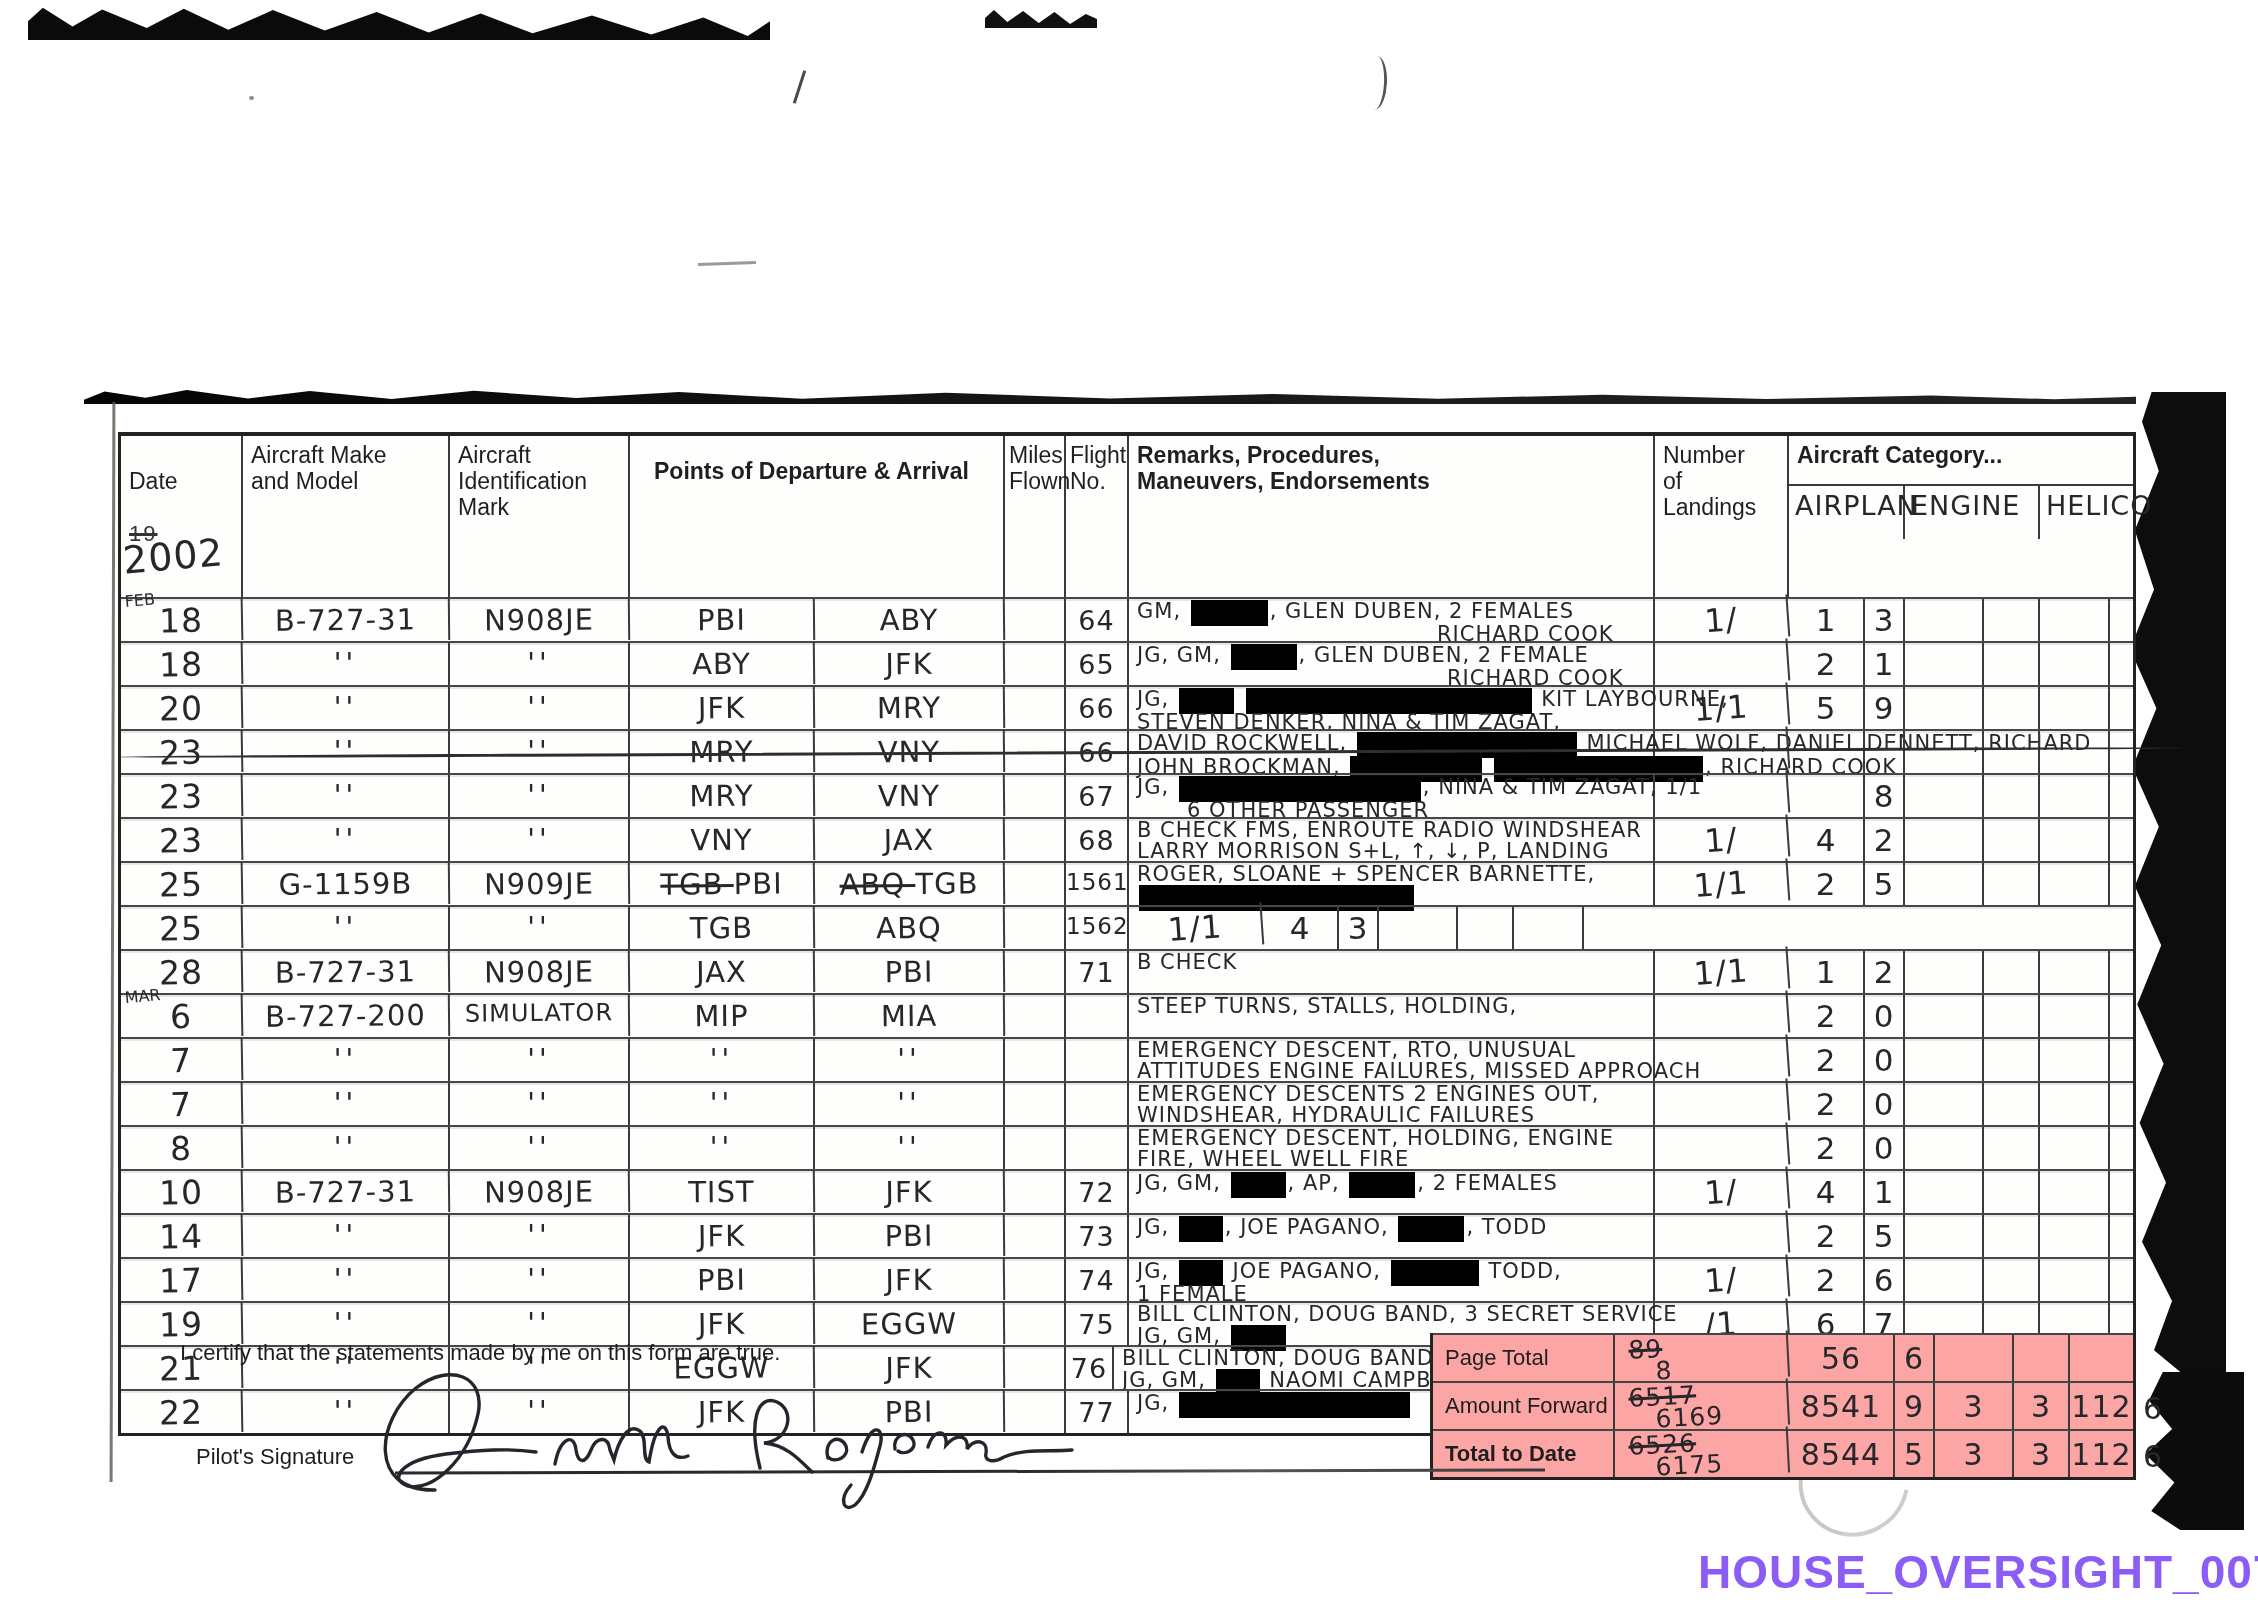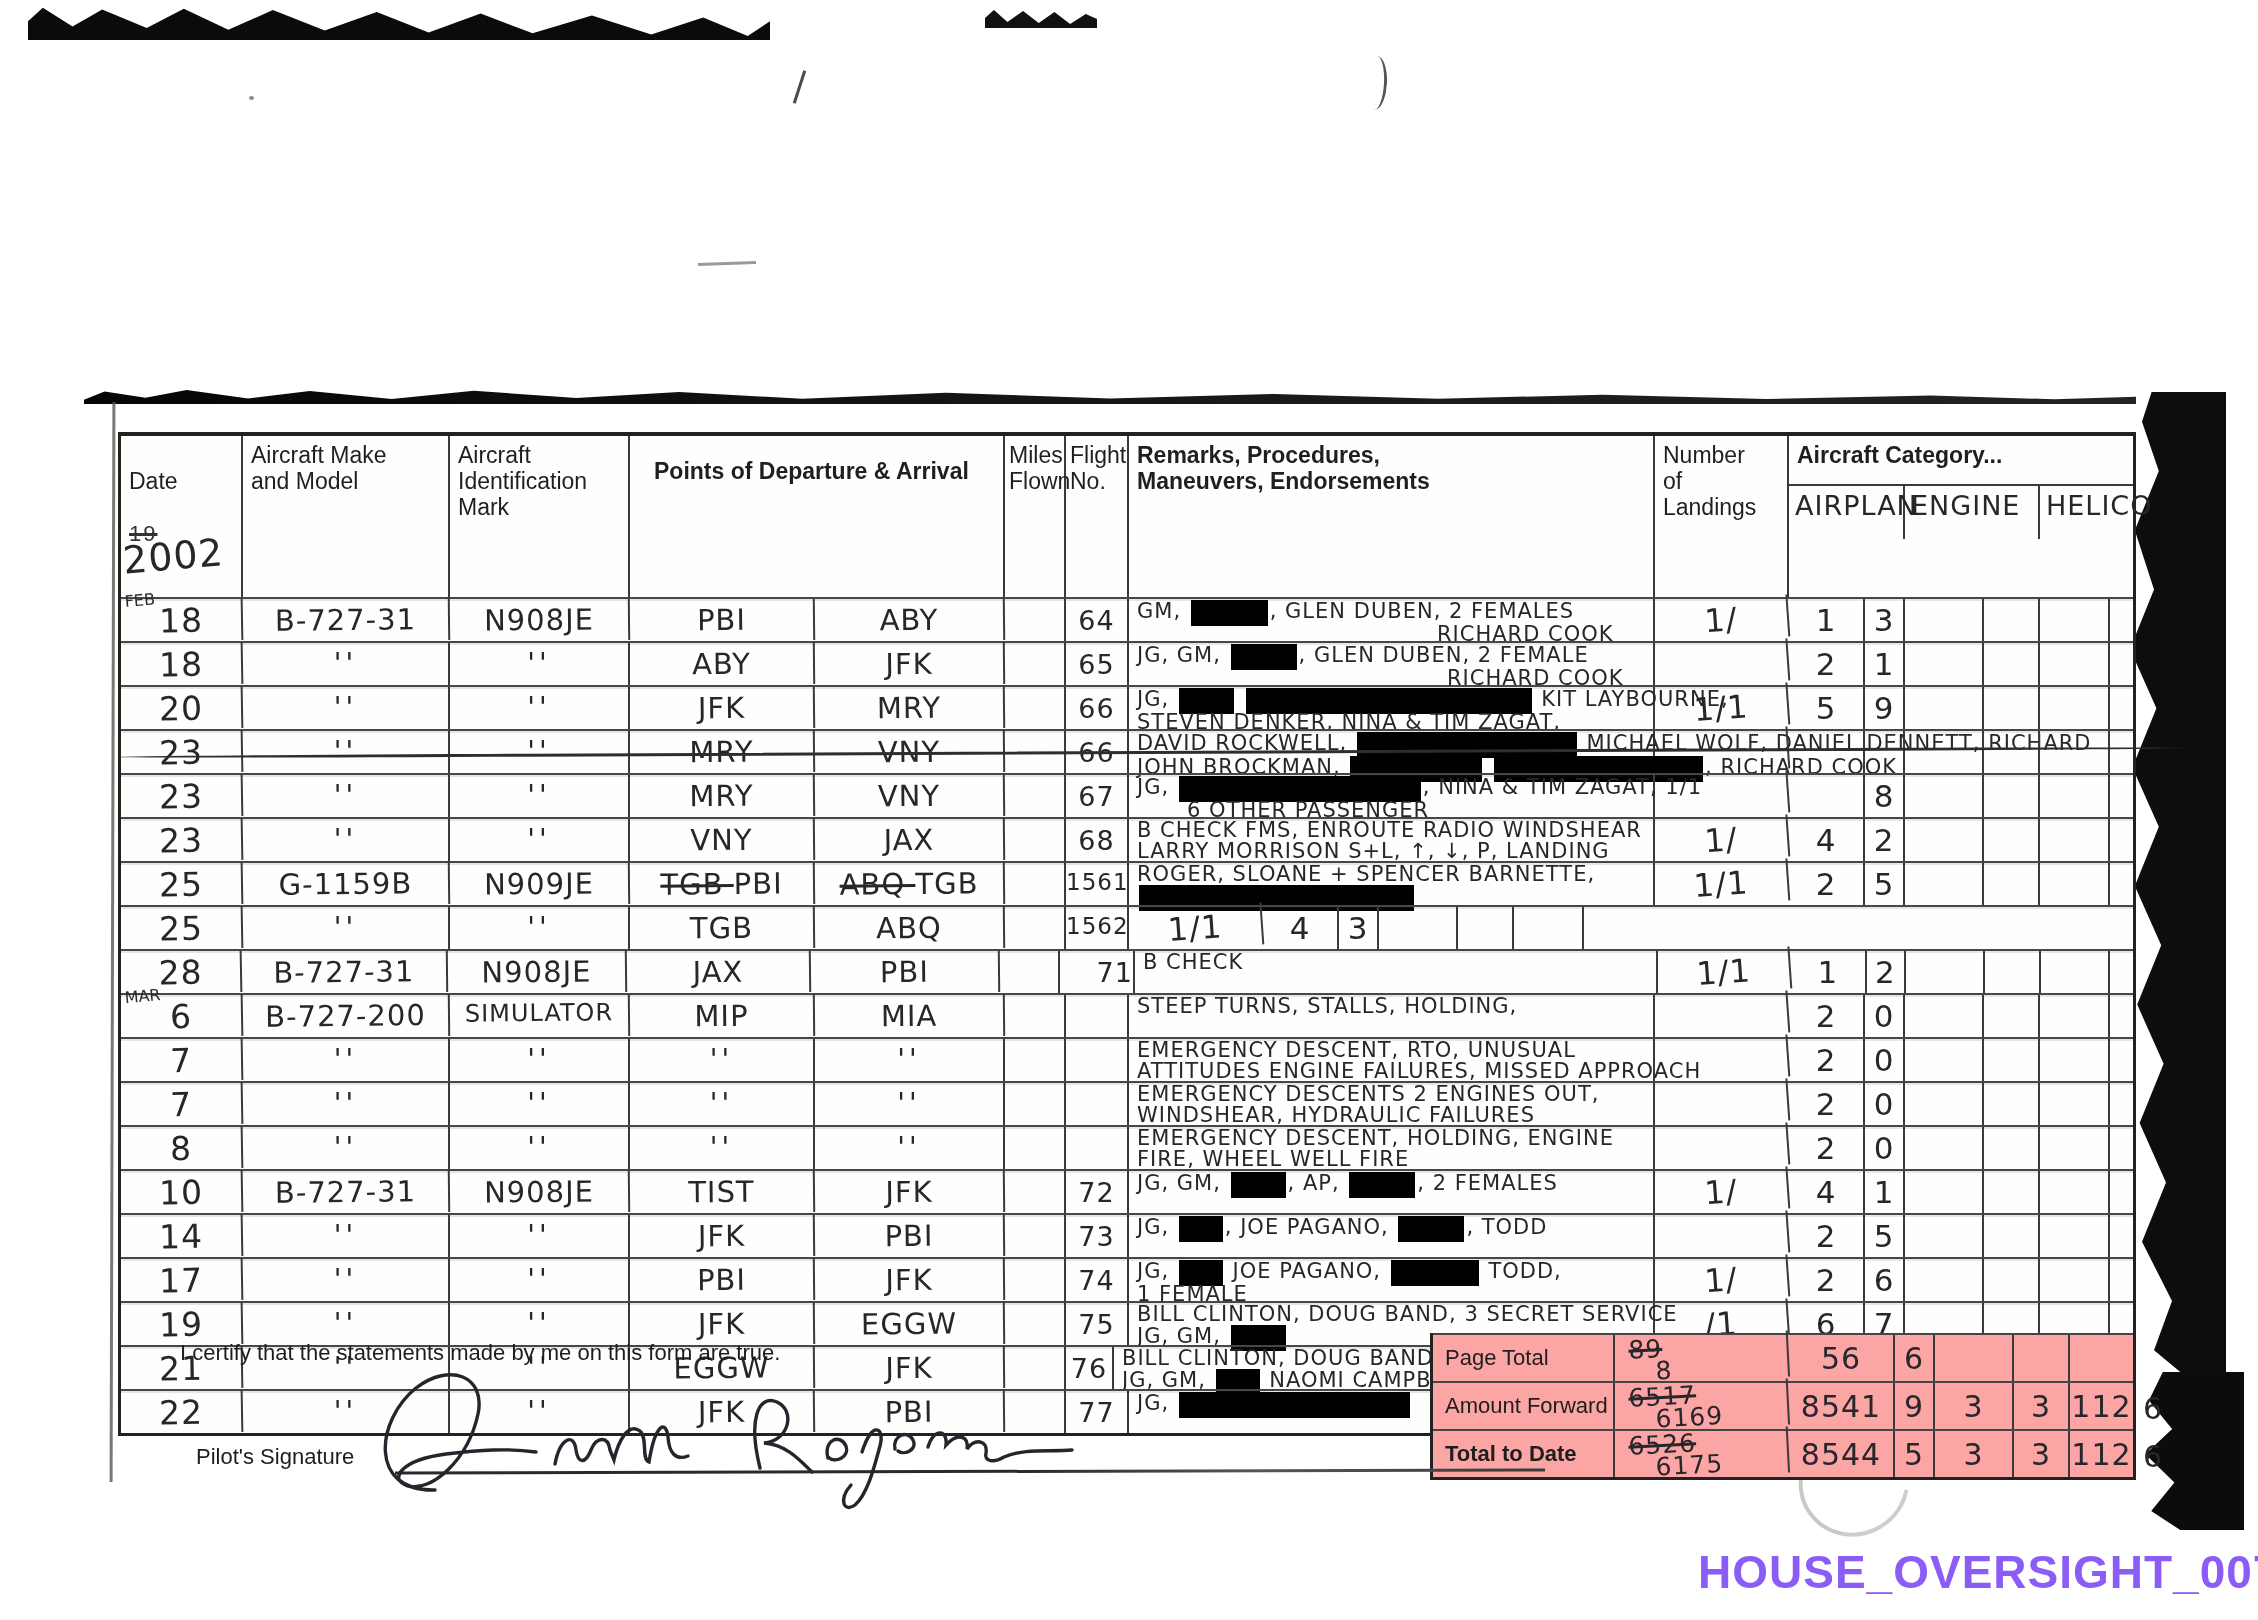--- a/index.html
+++ b/index.html
@@ -275,21 +275,21 @@
         <div class="cell hw cat" style="width: 70px;"></div>
         <div class="cell hw cat" style="width: 23px; border-right: none;"></div>
       </div>
       <div class="drow">
         <div class="cell hw day" style="width: 122px;">28</div>
         <div class="cell hw mid" style="width: 207px;">B-727-31</div>
         <div class="cell hw mid" style="width: 180px;">N908JE</div>
         <div class="cell hw mid" style="width: 185px;">JAX</div>
         <div class="cell hw mid" style="width: 190px;">PBI</div>
         <div class="cell " style="width: 61px;"></div>
-        <div class="cell hw fl" style="width: 75px; text-align: right;">71</div>
+        <div class="cell hw fl" style="width: 63px;">71</div>
         <div class="cell hw rmk" style="width: 526px;">
           <div class="line">B CHECK</div>
         </div>
         <div class="cell hw land" style="width: 134px;">1/1</div>
         <div class="cell hw cat" style="width: 76px;">1</div>
         <div class="cell hw cat" style="width: 40px;">2</div>
         <div class="cell hw cat" style="width: 79px;"></div>
         <div class="cell hw cat" style="width: 56px;"></div>
         <div class="cell hw cat" style="width: 70px;"></div>
         <div class="cell hw cat" style="width: 23px; border-right: none;"></div>

